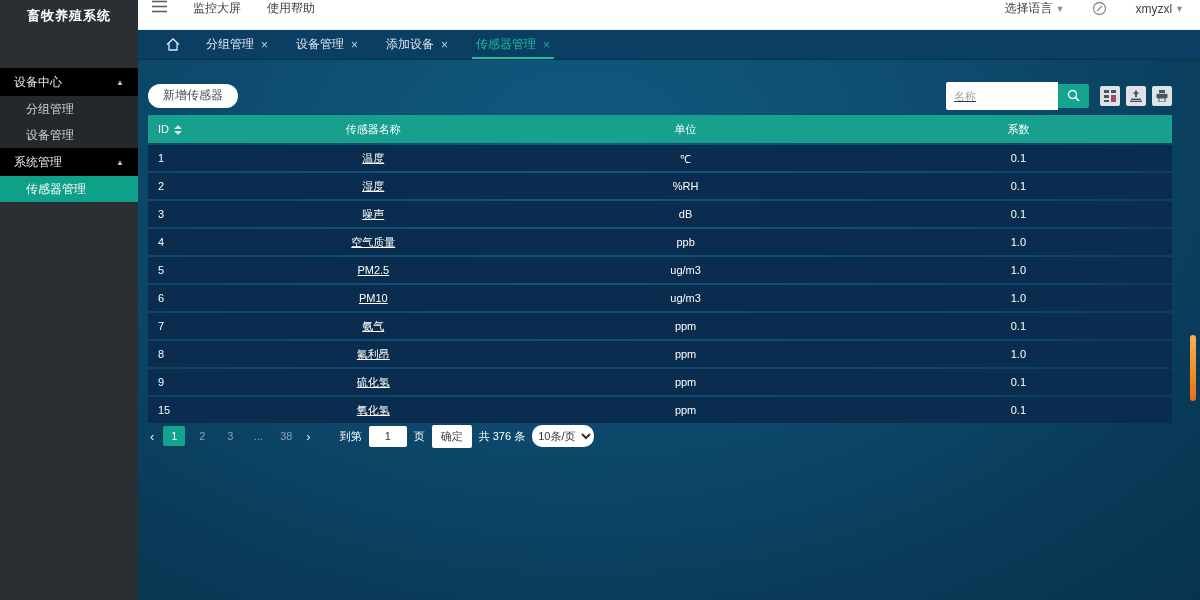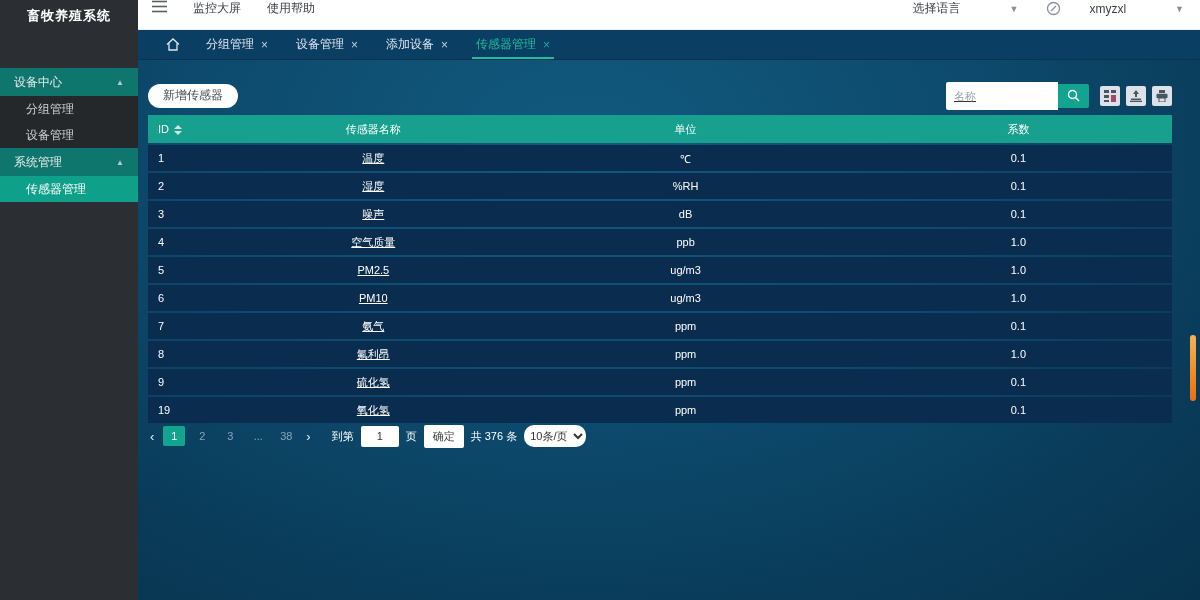--- a/index.html
+++ b/index.html
@@ -3,33 +3,33 @@
 <meta charset="utf-8">
 <style>
   * { margin:0; padding:0; box-sizing:border-box; }
   html,body { width:1200px; height:600px; overflow:hidden; }
   body { position:relative; font-family:"Liberation Sans", sans-serif; background:#fff; }
 
   
   .sidebar { position:absolute; left:0; top:0; width:138px; height:600px; background:#2b2f33; z-index:6; }
   .logo { height:32px; line-height:32px; text-align:center; color:#fff; font-size:13px; font-weight:600; letter-spacing:1px; }
   .menu { margin-top:36px; }
-  .menu-title { height:28px; display:flex; align-items:center; justify-content:space-between; padding:0 14px; font-size:12px; color:#e8eaec; background:#0f766e; cursor:pointer; }
+  .menu-title { height:28px; display:flex; align-items:center; justify-content:space-between; padding:0 14px; font-size:12px; color:#e8eaec; background:#000000; cursor:pointer; }
   .menu-title .caret { font-size:8px; color:#c0c4c8; }
   .menu-items { background:#24282b; }
   .menu-item { height:26px; line-height:26px; padding-left:26px; font-size:12px; color:#cfd3d6; cursor:pointer; }
   .menu-item.active { background:#0fa08a; color:#fff; }
 
   
   .topbar { position:absolute; left:138px; top:0; right:0; height:30px; background:#fff; display:flex; align-items:flex-start; font-size:12px; color:#3a3f45; border-bottom:1px solid #f0f0f0; }
   .hamburger { margin-left:14px; display:flex; align-items:center; cursor:pointer; }
   .topbar-menu-item { margin-left:26px; cursor:pointer; }
   .topbar-right { margin-left:auto; display:flex; align-items:center; gap:28px; margin-right:16px; }
   .caret-down { font-size:9px; color:#8a9097; margin-left:3px; }
-  .top-link { cursor:pointer; display:flex; align-items:center;gap:46px; }
+  .top-link { cursor:pointer; display:flex; align-items:center; }
 
   
   .tabbar { position:absolute; left:138px; top:30px; right:0; height:30px; background:#0a3e63; display:flex; align-items:stretch; padding-left:16px; border-bottom:1px solid #083450; z-index:5; }
   .tab-home { width:38px; display:flex; align-items:center; justify-content:center; cursor:pointer; }
   .tab { display:flex; align-items:center; gap:7px; padding:0 14px; font-size:12px; color:#dfe7ee; cursor:pointer; position:relative; }
   .tab .tab-close { font-size:12px; opacity:.85; }
   .tab.active { color:#1dbd9e; }
   .tab.active::after { content:""; position:absolute; left:10px; right:10px; bottom:0; height:2px; background:#1dbd9e; }
 
   
@@ -263,40 +263,40 @@
             <td>ppm</td>
             <td>1.0</td>
           </tr>
           <tr>
             <td>9</td>
             <td><span class="sensor-link">硫化氢</span></td>
             <td>ppm</td>
             <td>0.1</td>
           </tr>
           <tr>
-            <td>19</td>
+            <td>15</td>
             <td><span class="sensor-link">氧化氢</span></td>
             <td>ppm</td>
             <td>0.1</td>
           </tr>
         </tbody>
     </table>
   </div>
 
   <div class="pagination">
     <span class="page-arrow">‹</span>
     <span style="display:flex;gap:6px;">
         <span class="page-btn active">1</span>
         <span class="page-btn">2</span>
         <span class="page-btn">3</span>
         <span class="page-btn">...</span>
         <span class="page-btn">38</span>
       </span>
     <span class="page-arrow">›</span>
-    <span style="margin-left:12px;">到第</span>
+    <span style="margin-left:20px;">到第</span>
     <input class="goto-input" value="1" style="">
     <span>页</span>
     <button class="confirm-btn">确定</button>
     <span>共 376 条</span>
     <select class="size-select"><option>10条/页</option></select>
   </div>
 
   <div class="scroll-thumb"></div>
 </main>
 

